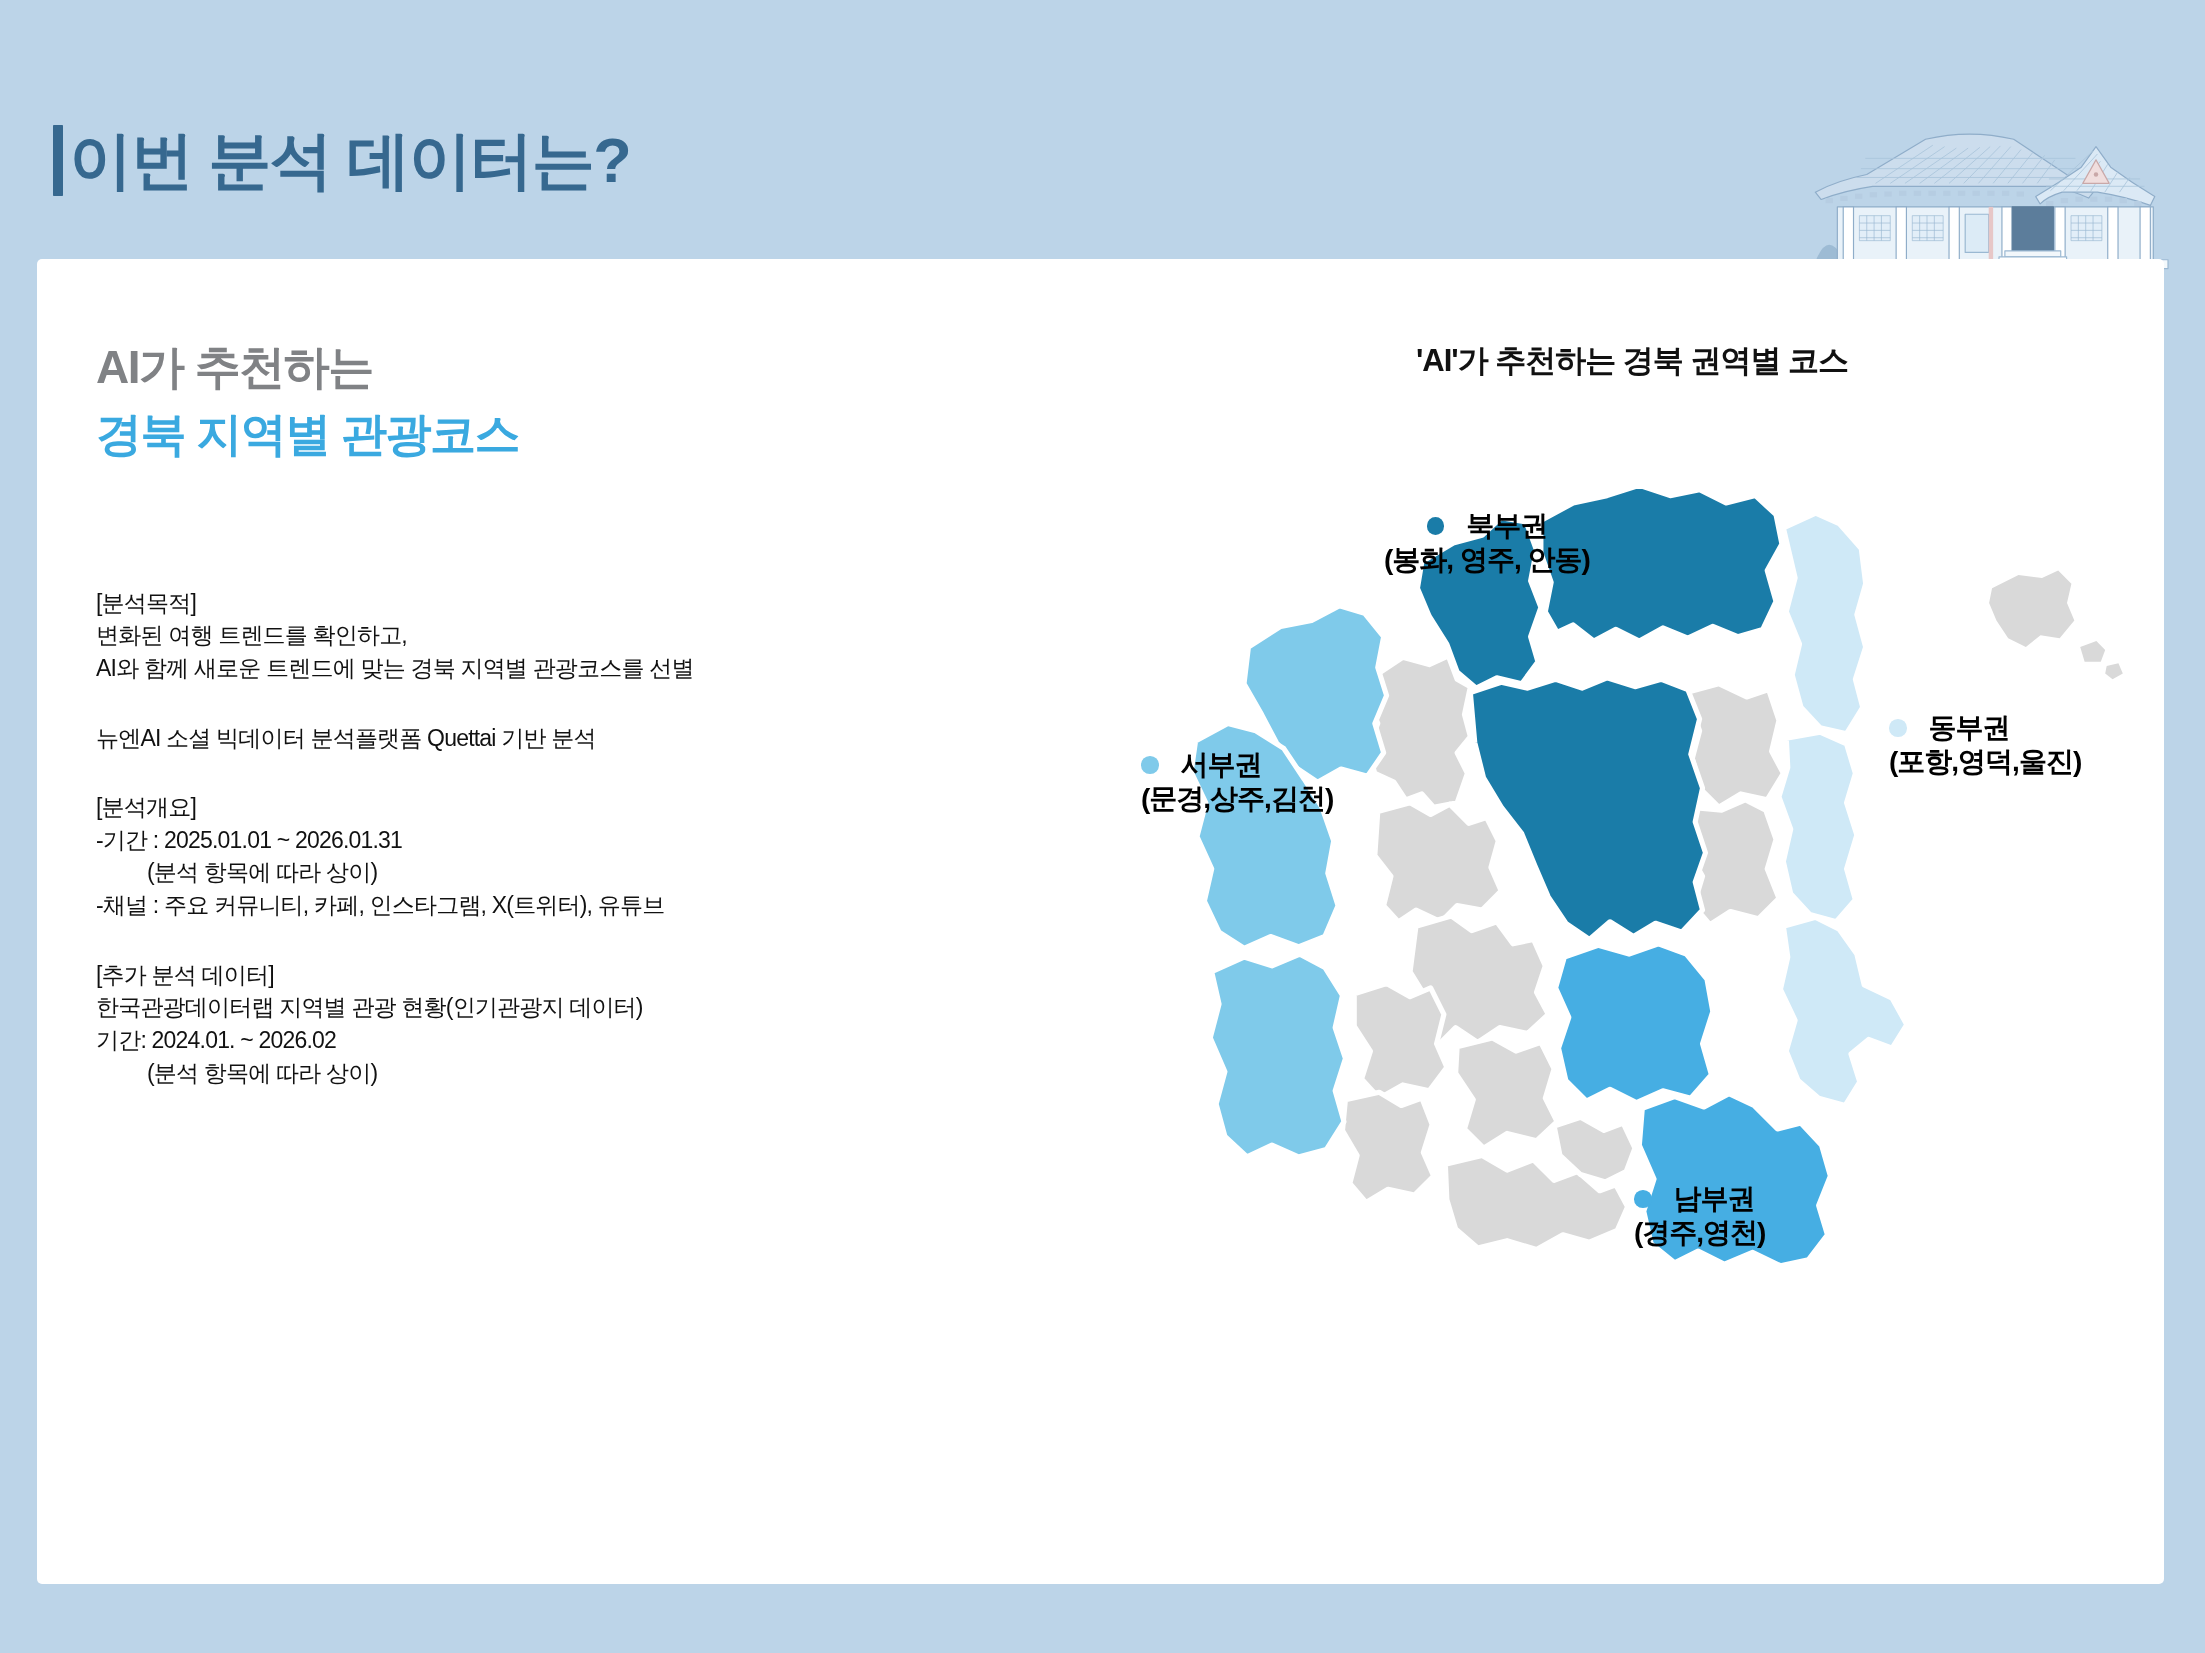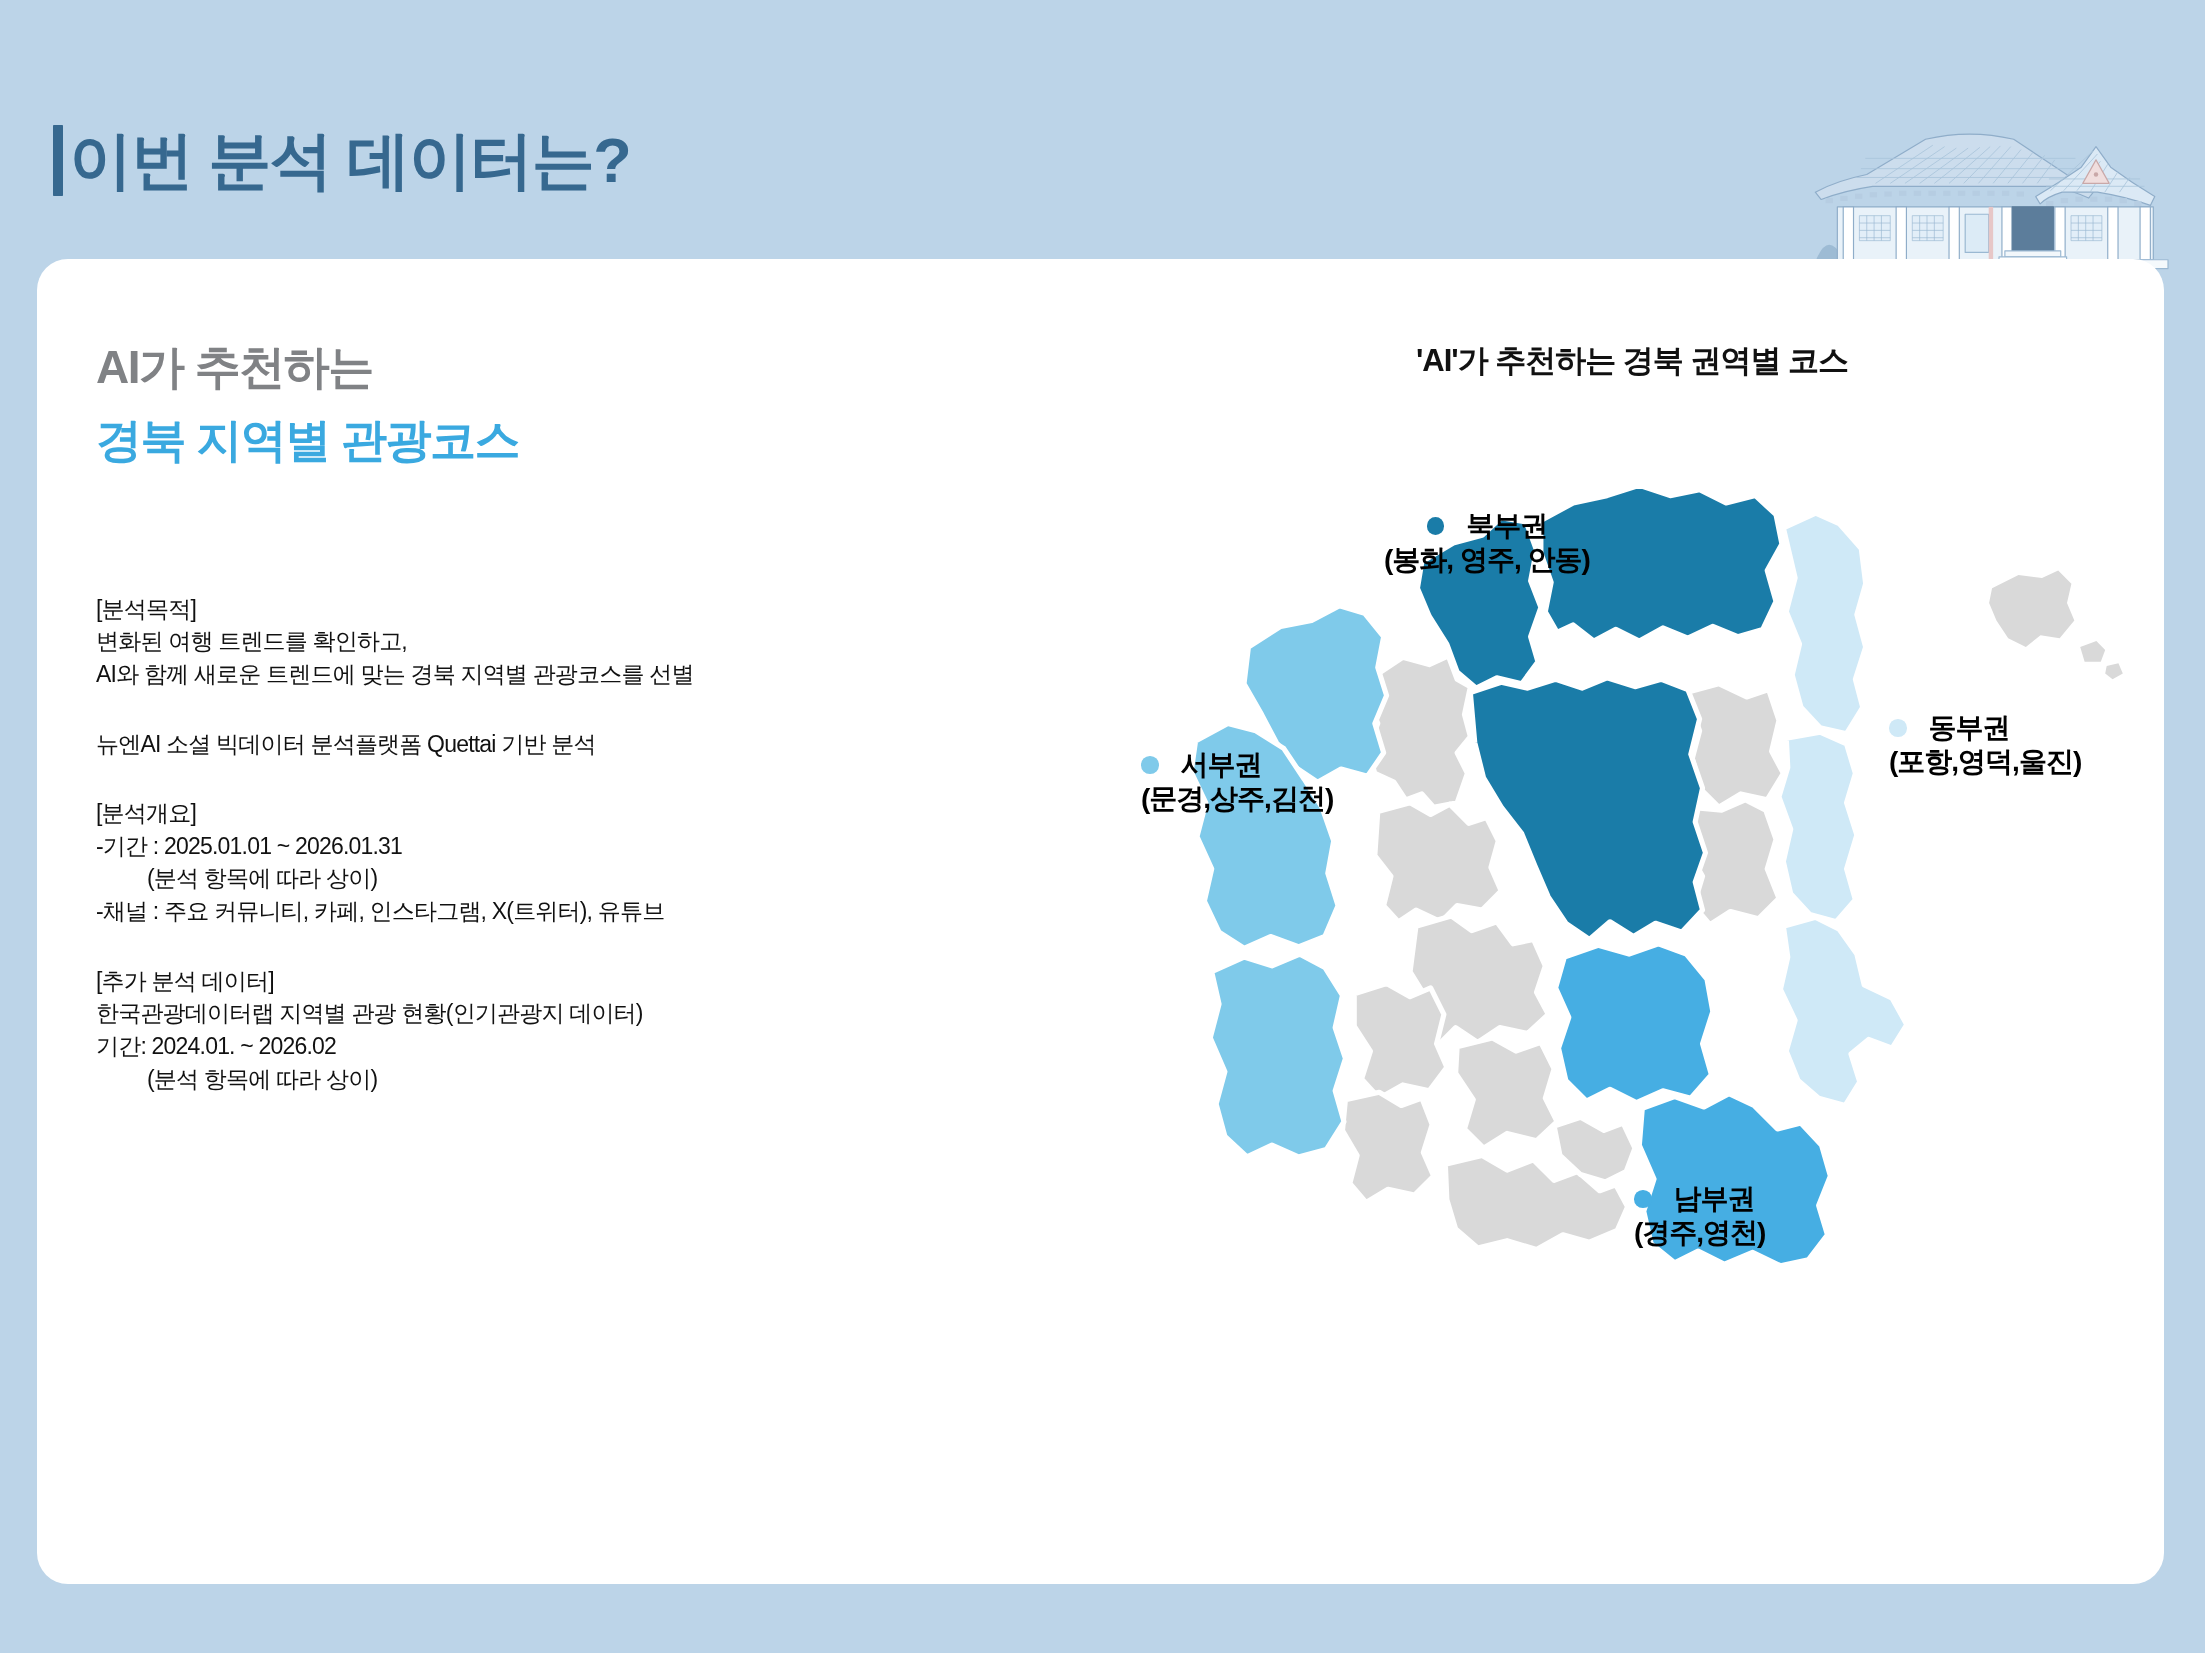--- a/index.html
+++ b/index.html
@@ -31,32 +31,32 @@
   .hanok {
     position: absolute; right: 0px; top: 104px;
     width: 412px; height: 169px; opacity: 1;
     pointer-events: none;
   }
 
   
   .card {
     position: absolute; left: 37px; top: 259px;
     width: 2127px; height: 1325px;
-    background: #ffffff; border-radius: 31px;
+    background: #ffffff; border-radius: 5px;
   }
 
   
   .left-col { position: absolute; left: 59px; top: 81px; width: 970px; }
   .head-gray {
     font-size: 46px; font-weight: 700; color: #808285;
     letter-spacing: -1.5px; line-height: 1.18;
   }
   .head-blue {
     font-size: 46px; font-weight: 700; color: #3aa9e0;
-    letter-spacing: -1.5px; line-height: 1.18; margin-top: 19px;
+    letter-spacing: -1.5px; line-height: 1.18; margin-top: 13px;
   }
 
   .body-blocks { margin-top: 125px; }
   .blk { margin-bottom: 37px; }
   .blk:last-child { margin-bottom: 4px; }
   .blk p {
     font-size: 23px; color: #111; line-height: 1.42;
     letter-spacing: -0.8px; white-space: pre;
   }
   .indent { padding-left: 51px; }

